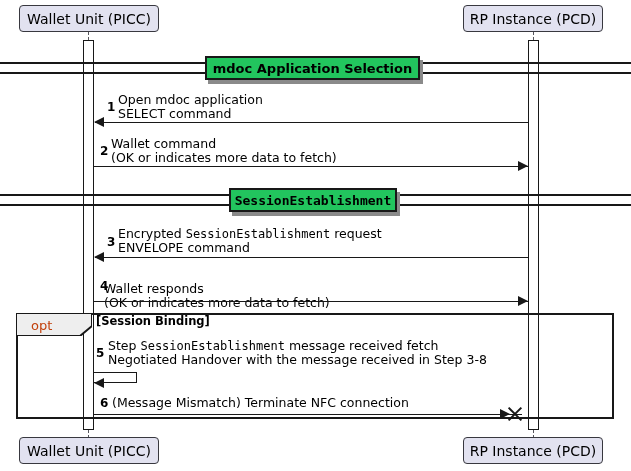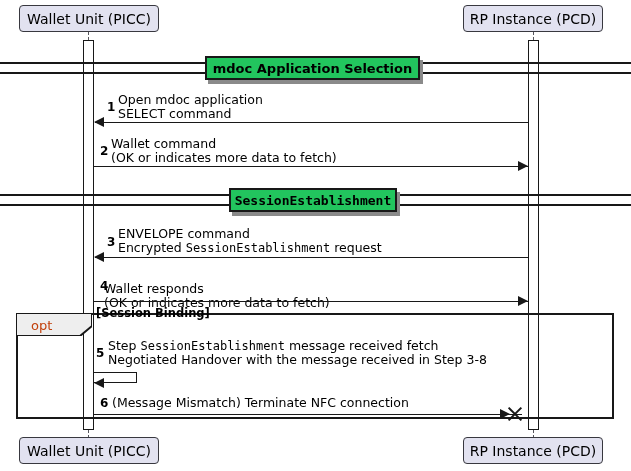--- a/index.html
+++ b/index.html
@@ -221,22 +221,22 @@
   <div class="divider-rule" style="top:204px;"></div>
   <div class="divider-box-shadow" style="left:232px; top:192px; width:168px; height:24px;"></div>
   <div class="divider-box mono" style="left:229px; top:188px; width:168px; height:24px;">
     <span>SessionEstablishment</span>
   </div>
 
   <div class="msg-num" style="left:107px; top:236px;">
     <span>3</span>
   </div>
   <div class="msg-text" style="left:118px; top:227px;">
+    <div><span>Encrypted </span><span class="mono">SessionEstablishment</span><span> request</span></div>
     <div><span>ENVELOPE command</span></div>
-    <div><span>Encrypted </span><span class="mono">SessionEstablishment</span><span> request</span></div>
   </div>
   <div class="msg-line" style="left:95px; top:257px; width:433px;"></div>
   <div class="arrowhead left" style="left:94px; top:252px;"></div>
 
   <div class="msg-num" style="left:100px; top:280px;">
     <span>4</span>
   </div>
   <div class="msg-text" style="left:104px; top:272px;margin-top:10px;">
     <div><span>Wallet responds</span></div>
     <div><span>(OK or indicates more data to fetch)</span></div>
@@ -247,21 +247,21 @@
   <div class="group-box" style="left:16px; top:313px; width:598px; height:106px;"></div>
 
   <div style="position:absolute; left:16px; top:313px; width:76px; height:23px;">
     <svg width="76" height="23" viewBox="0 0 76 23" style="display:block;">
       <path d="M0,0 L76,0 L76,13 L64,23 L0,23 Z" fill="#EEEEEE" stroke="#181818" stroke-width="2"></path>
     </svg>
   </div>
   <div class="group-tab-inner" style="left:31px; top:319px;">
     <span>opt</span>
   </div>
-  <div class="group-label" style="left:96px; top:308px;">
+  <div class="group-label" style="left:96px; top:316px;">
     <span>[Session Binding]</span>
   </div>
 
   <div class="msg-num" style="left:96px; top:347px;">
     <span>5</span>
   </div>
   <div class="msg-text" style="left:108px; top:339px;">
     <div><span>Step </span><span class="mono">SessionEstablishment</span><span> message received fetch</span></div>
     <div><span>  Negotiated Handover with the message received in Step 3-8</span></div>
   </div>

